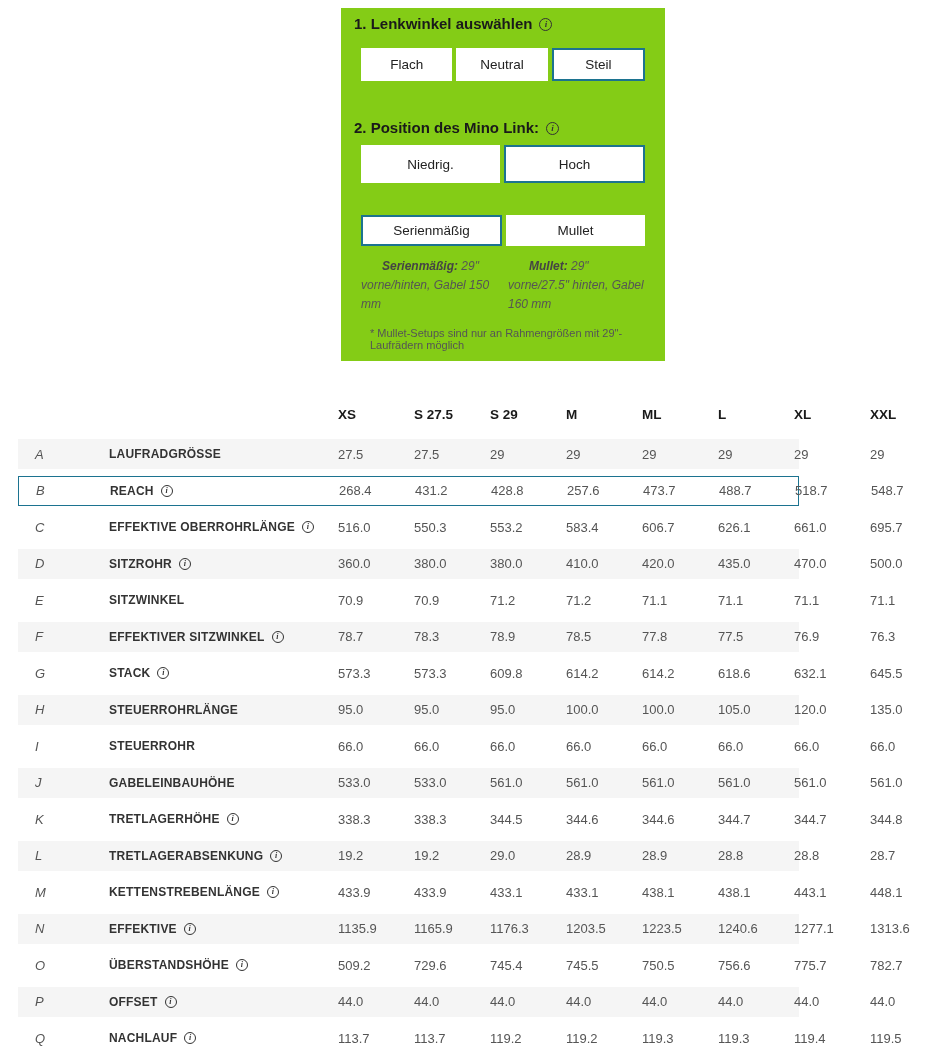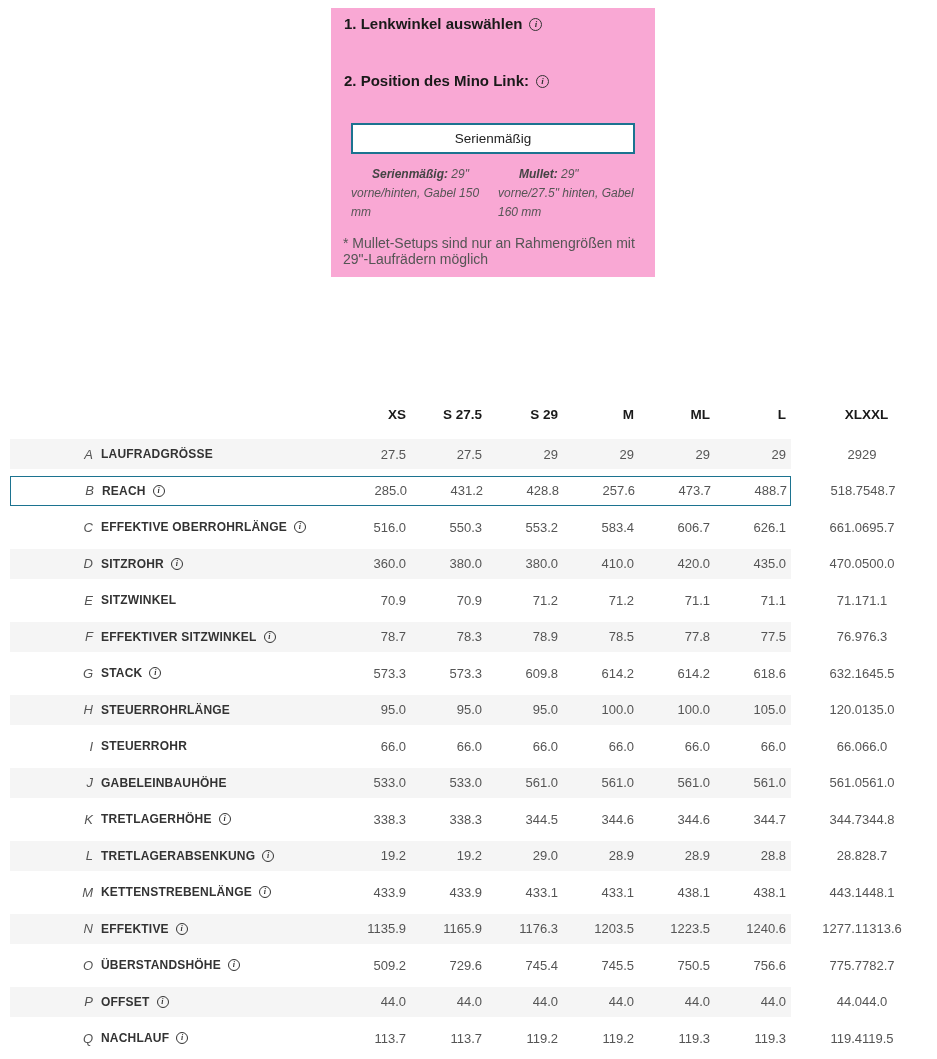--- a/index.html
+++ b/index.html
@@ -1,21 +1,21 @@
 <!DOCTYPE html>
 <html><head>
 <meta charset="utf-8">
 <style>
   * { box-sizing: border-box; margin: 0; padding: 0; }
   html, body { width: 937px; height: 1059px; overflow: hidden; background: #ffffff;
     font-family: "Liberation Sans", sans-serif; position: relative; }
 
   
-  .config-panel { position: absolute; left: 331px; top: 8px; width: 324px;
-    background: #f9a8d4; padding: 6px 0 10px 0; }
+  .config-panel { position: absolute; left: 341px; top: 8px; width: 324px;
+    background: #84cc16; padding: 6px 0 10px 0; }
   .section { }
   .section-1 { margin-top: 37px; }
   .section-2 { margin-top: 32px; }
   .section-title { margin: 0 13px; font-size: 15px; font-weight: bold; color: #1a1a1a;
     line-height: 20px; display: flex; align-items: center; gap: 7px; }
   .info-icon { width: 13px; height: 13px; border: 1px solid #333; border-radius: 50%;
     display: inline-flex; align-items: center; justify-content: center;
     font-size: 9px; font-style: italic; font-weight: bold; color: #333; flex: 0 0 auto;
     font-family: "Liberation Serif", serif; line-height: 1; cursor: pointer; }
   .button-row { display: flex; gap: 4px; margin: 14px 20px 0 20px; }
@@ -25,24 +25,24 @@
     font-family: "Liberation Sans", sans-serif; font-size: 13.5px; color: #222;
     cursor: pointer; }
   .section-0 .config-button { height: 33px; }
   .section-1 .config-button { height: 38px; }
   .section-2 .config-button { height: 31px; }
   .config-button.selected { border: 2px solid #1c7390; }
   .desc-row { display: flex; gap: 10px; margin: 11px 20px 0 20px; }
   .desc-col { flex: 1 1 0; font-size: 12px; font-style: italic; color: #555;
     line-height: 19px; }
   .desc-col b { font-style: italic; color: #444; margin-left: 21px; }
-  .footnote { margin: 13px 13px 0 12px; font-size: 14px; color: #555; }
+  .footnote { margin: 13px 13px 0 29px; font-size: 11px; color: #555; }
 
   
-  .geo-table { position: absolute; left: 0; top: 397px; width: 803px; text-align: right; }
+  .geo-table { position: absolute; left: 8px; top: 397px; width: 803px; }
   .grid-row { display: grid; grid-template-columns: 66px 237px repeat(7, 76px) 1fr;
     align-items: center; padding-left: 17px; }
   .table-header { margin: 0 12px 0 10px; padding: 10px 0 17px 17px; display: grid;
     grid-template-columns: 66px 237px repeat(7, 76px) 1fr; }
   .header-spacer { grid-column: 1 / 3; }
   .col-header { font-size: 13.5px; font-weight: bold; color: #1a1a1a; }
   .geo-row { height: 30px; margin: 0 12px 6.5px 10px; background: #ffffff; }
   .geo-row.shaded { background: #f5f5f5; }
   .geo-row.selected { background: #ffffff; border: 1.5px solid #1c7390; }
   .row-letter { font-size: 13px; font-style: italic; color: #555; }
@@ -54,32 +54,42 @@
 </head>
 <body>
 
 <div class="config-panel">
   <div id="config-sections">
   <div class="section section-0">
     <div class="section-title">
       <span class="title-text">1. Lenkwinkel auswählen</span>
       <span class="info-icon">i</span>
     </div>
+    <div class="button-row">
+          <button class="config-button">Flach</button>
+          <button class="config-button">Neutral</button>
+          <button class="config-button selected">Steil</button>
+        </div>
   </div>
 
   <div class="section section-1">
     <div class="section-title">
       <span class="title-text">2. Position des Mino Link:</span>
       <span class="info-icon">i</span>
     </div>
+    <div class="button-row">
+          <button class="config-button">Niedrig.</button>
+          <button class="config-button selected">Hoch</button>
+        </div>
   </div>
 
   <div class="section section-2">
     <div class="button-row">
           <button class="config-button selected">Serienmäßig</button>
+          <button class="config-button">Mullet</button>
         </div>
   <div class="desc-row">
           <div class="desc-col"><b>Serienmäßig:</b> 29" vorne/hinten, Gabel 150 mm</div>
           <div class="desc-col"><b>Mullet:</b> 29" vorne/27.5" hinten, Gabel 160 mm</div>
         </div>
       </div>
 </div>
   <div class="footnote">* Mullet-Setups sind nur an Rahmengrößen mit 29"-Laufrädern möglich</div>
 </div>
 
@@ -111,21 +121,21 @@
         <span class="cell-value">29</span>
         <span class="cell-value">29</span>
       </div>
 
   <div class="grid-row geo-row selected">
     <span class="row-letter">B</span>
     <span class="row-label">
       <span class="label-text">REACH</span>
       <span class="info-icon">i</span>
     </span>
-  <span class="cell-value">285.0</span>
+  <span class="cell-value">268.4</span>
         <span class="cell-value">431.2</span>
         <span class="cell-value">428.8</span>
         <span class="cell-value">257.6</span>
         <span class="cell-value">473.7</span>
         <span class="cell-value">488.7</span>
         <span class="cell-value">518.7</span>
         <span class="cell-value">548.7</span>
       </div>
 
   <div class="grid-row geo-row">

